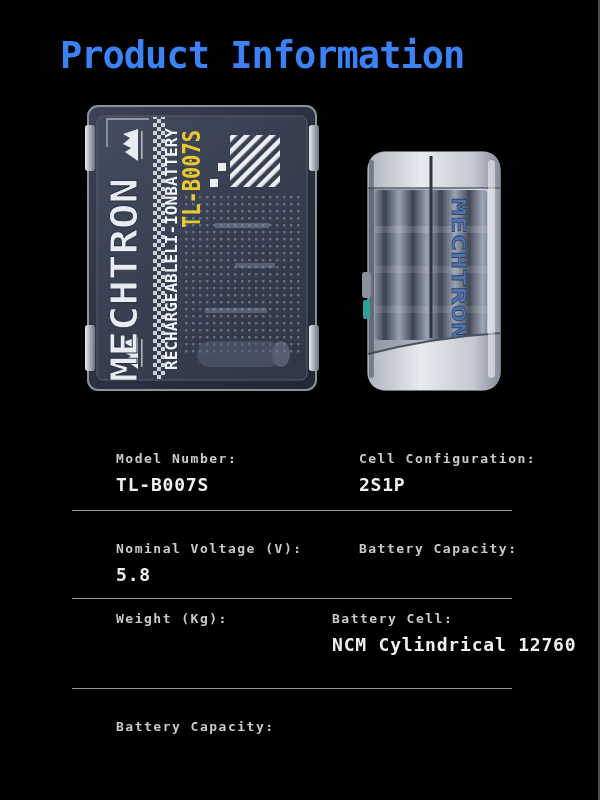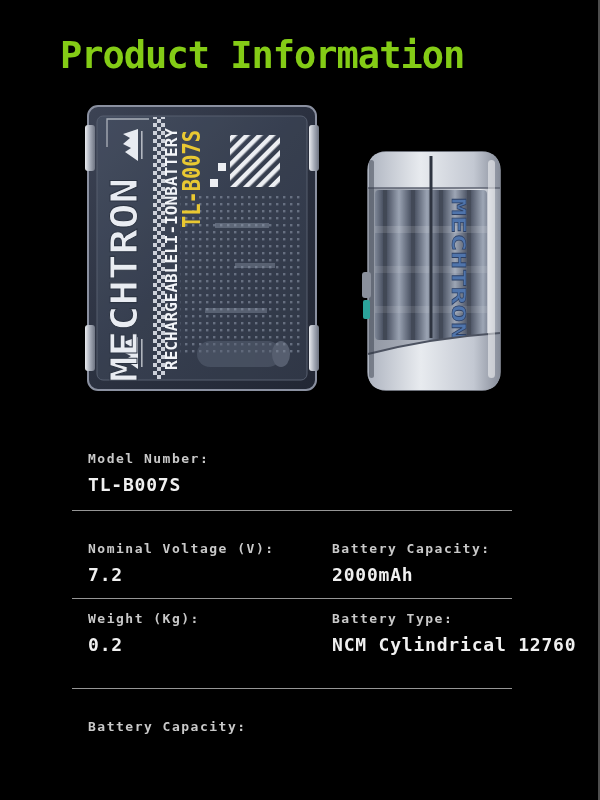--- a/index.html
+++ b/index.html
@@ -2,30 +2,30 @@
 <html><head>
 <meta charset="utf-8">
 <style>
   html,body{margin:0;padding:0;background:#000;}
   .page{
     position:relative;width:600px;height:800px;background:#000;overflow:hidden;
     font-family:"DejaVu Sans Mono", monospace;
   }
   .page-title{
     position:absolute;left:60px;top:34px;margin:0;
-    font-size:37px;font-weight:bold;letter-spacing:-1px;color:#84cc16;
+    font-size:37px;font-weight:bold;letter-spacing:-1px;color:#3b82f6;
     font-family:"DejaVu Sans Mono", monospace;white-space:nowrap;
   }
   .hero-svg{position:absolute;}
   .flat-pack{left:85px;top:103px;}
   .standing-pack{left:357px;top:138px;}
   .spec-row{
     position:absolute;left:88px;width:470px;display:flex;align-items:flex-start;
   }
-  .spec-cell{width:244px;}
+  .spec-cell{width:244px;margin-left:28px;}
   .spec-cell.second{width:226px;}
   .spec-label{
     font-size:13px;font-weight:bold;letter-spacing:1.5px;color:#c9c9c9;
     line-height:14px;white-space:nowrap;
   }
   .spec-value{
     margin-top:9px;font-size:18px;font-weight:bold;letter-spacing:0.8px;
     color:#f0f0f0;line-height:20px;white-space:nowrap;
   }
   .row-1{top:452px;} .row-2{top:542px;} .row-3{top:612px;} .row-4{top:720px;}
@@ -159,42 +159,44 @@
     <rect x="6" y="162" width="7" height="19" rx="2" fill="#2ba39b"></rect>
   </svg>
 
   <section>
 
     <div class="spec-row row-1">
       <div class="spec-cell">
         <div class="spec-label">Model Number:</div>
         <div class="spec-value">TL-B007S</div>
       </div>
+      <div class="spec-cell second">
+        <div class="spec-label">Cell Configuration:</div>
+        <div class="spec-value">2S1P</div>
+      </div>
     </div>
     <div class="divider div-1"></div>
 
     <div class="spec-row row-2">
       <div class="spec-cell">
         <div class="spec-label">Nominal Voltage (V):</div>
-        <div class="spec-value">7.2</div>
+        <div class="spec-value">5.8</div>
       </div>
       <div class="spec-cell second">
         <div class="spec-label">Battery Capacity:</div>
-        <div class="spec-value">2000mAh</div>
       </div>
     </div>
     <div class="divider div-2"></div>
 
     <div class="spec-row row-3">
       <div class="spec-cell">
         <div class="spec-label">Weight (Kg):</div>
-        <div class="spec-value">0.2</div>
       </div>
       <div class="spec-cell second">
-        <div class="spec-label">Battery Type:</div>
+        <div class="spec-label">Battery Cell:</div>
         <div class="spec-value">NCM Cylindrical 12760</div>
       </div>
     </div>
     <div class="divider div-3"></div>
 
     <div class="spec-row row-4">
       <div class="spec-cell">
         <div class="spec-label">Battery Capacity:</div>
       </div>
     </div>

